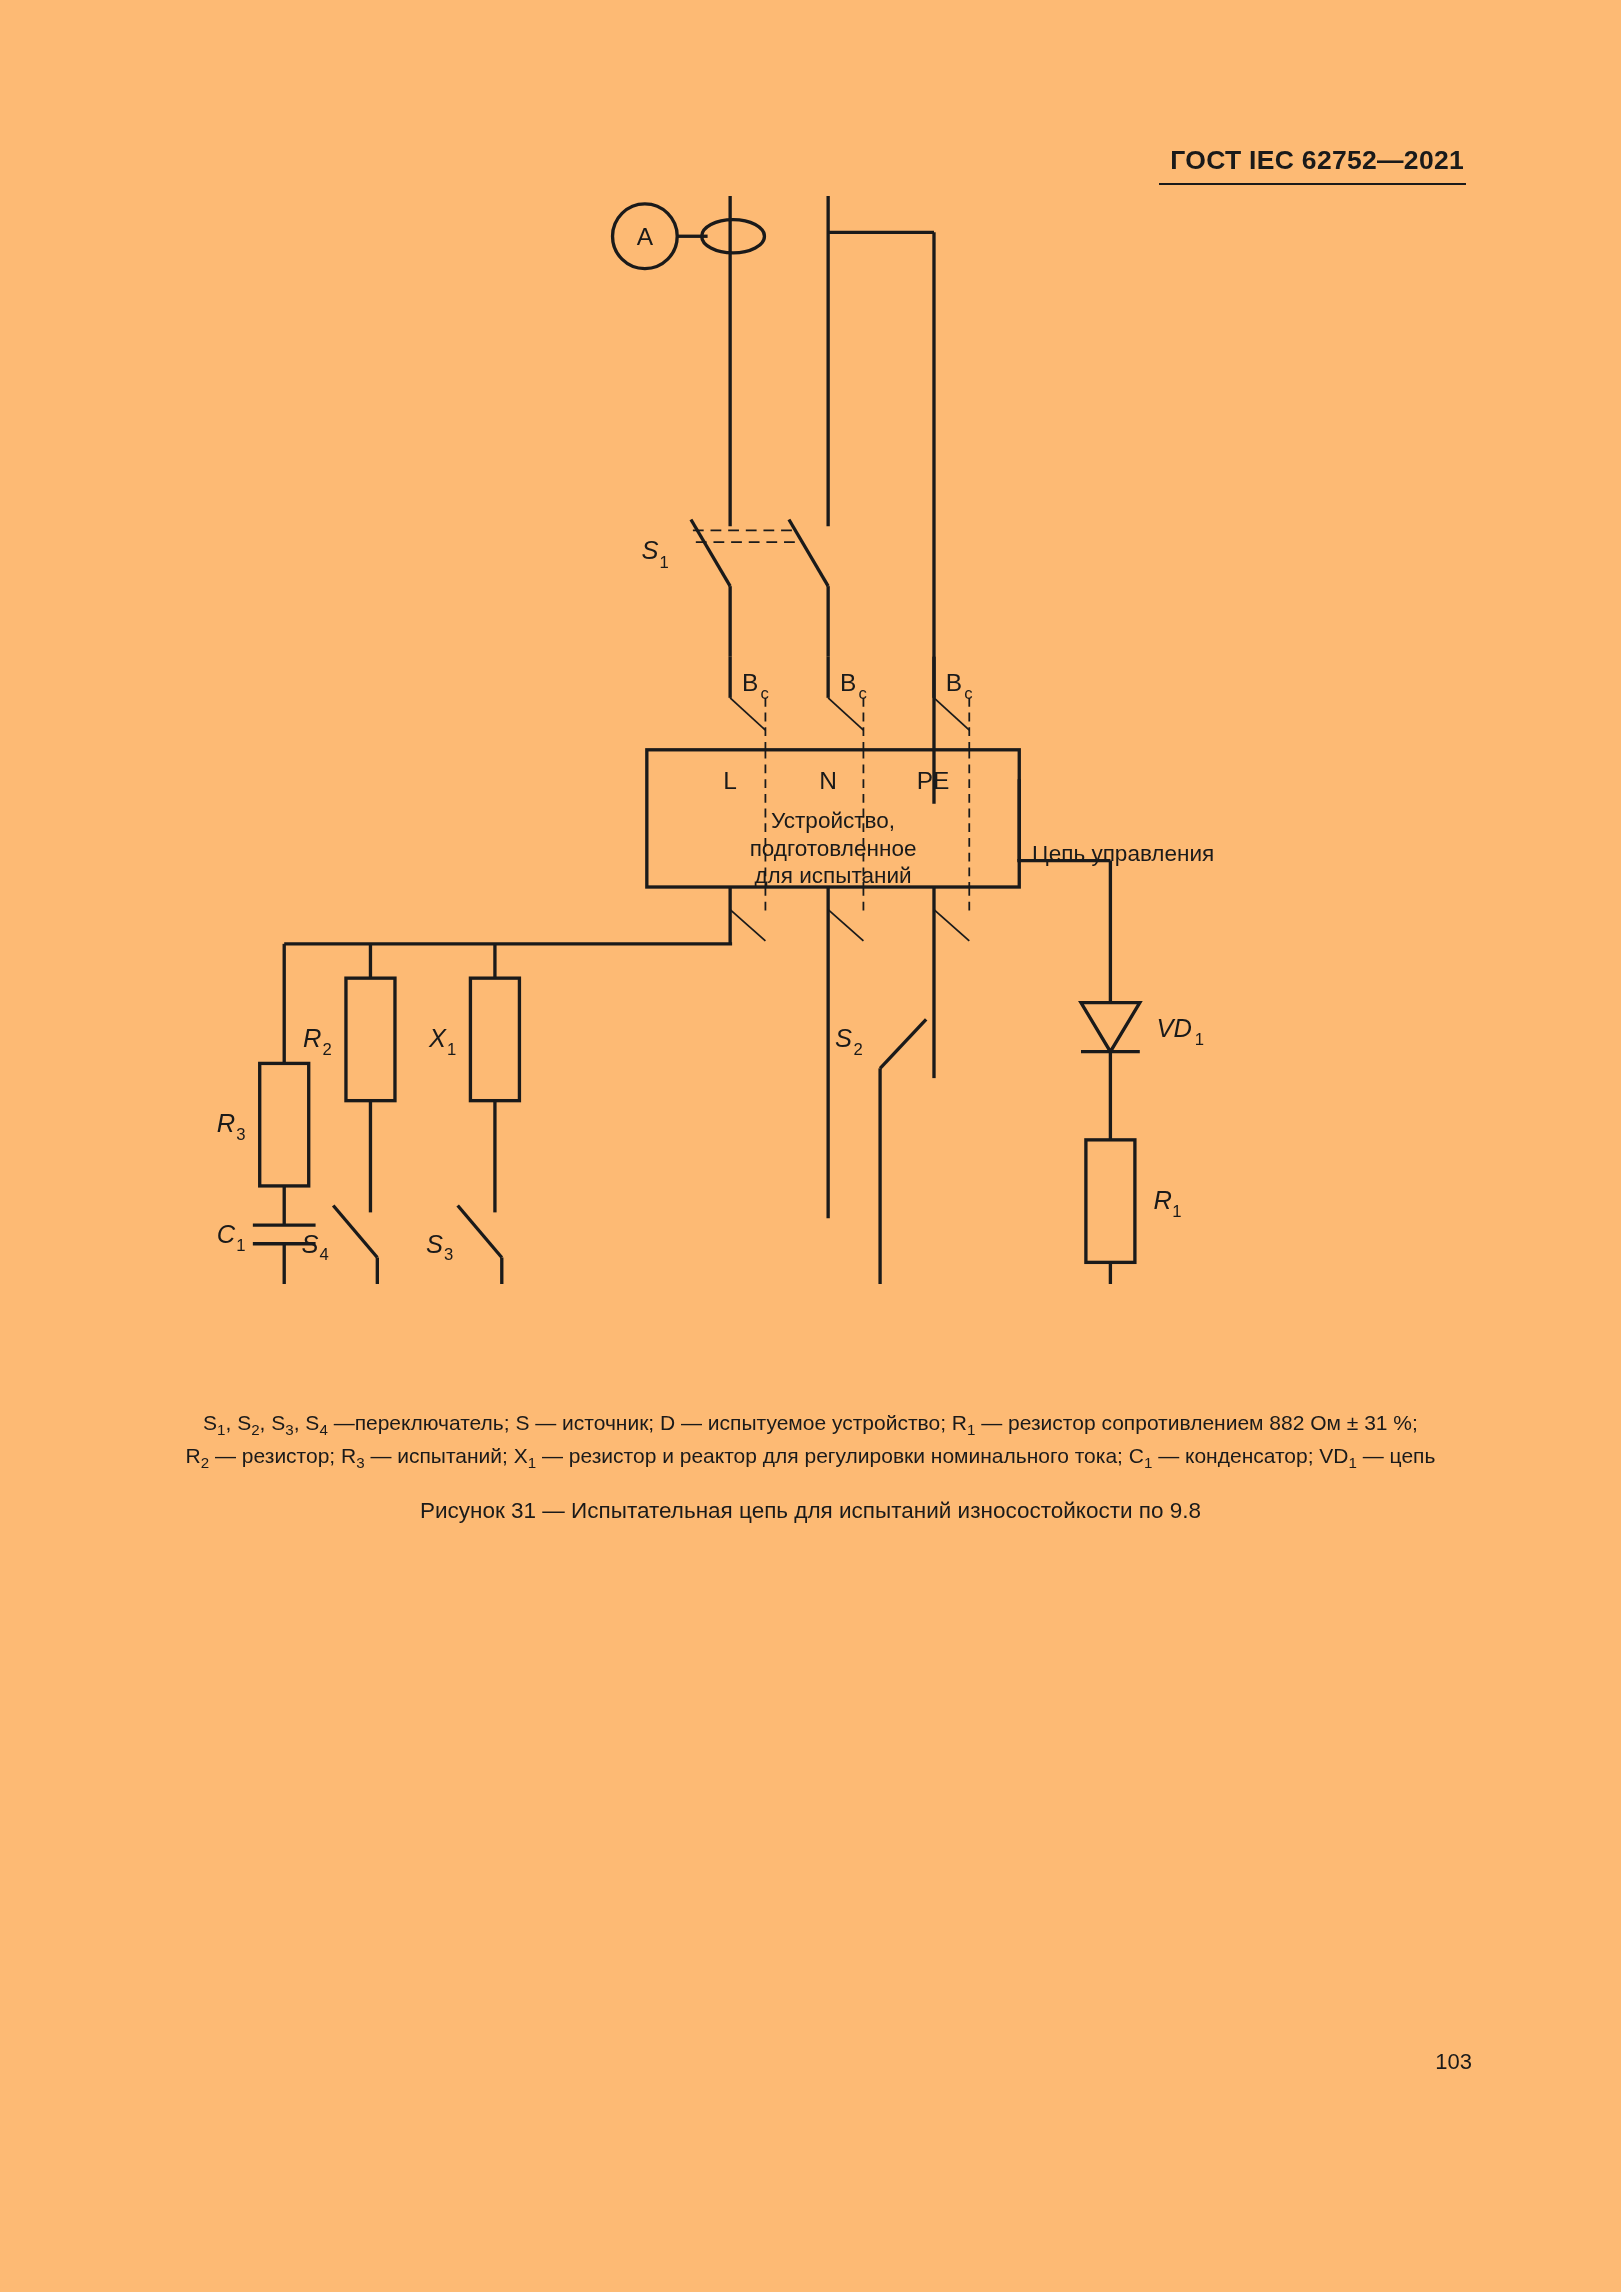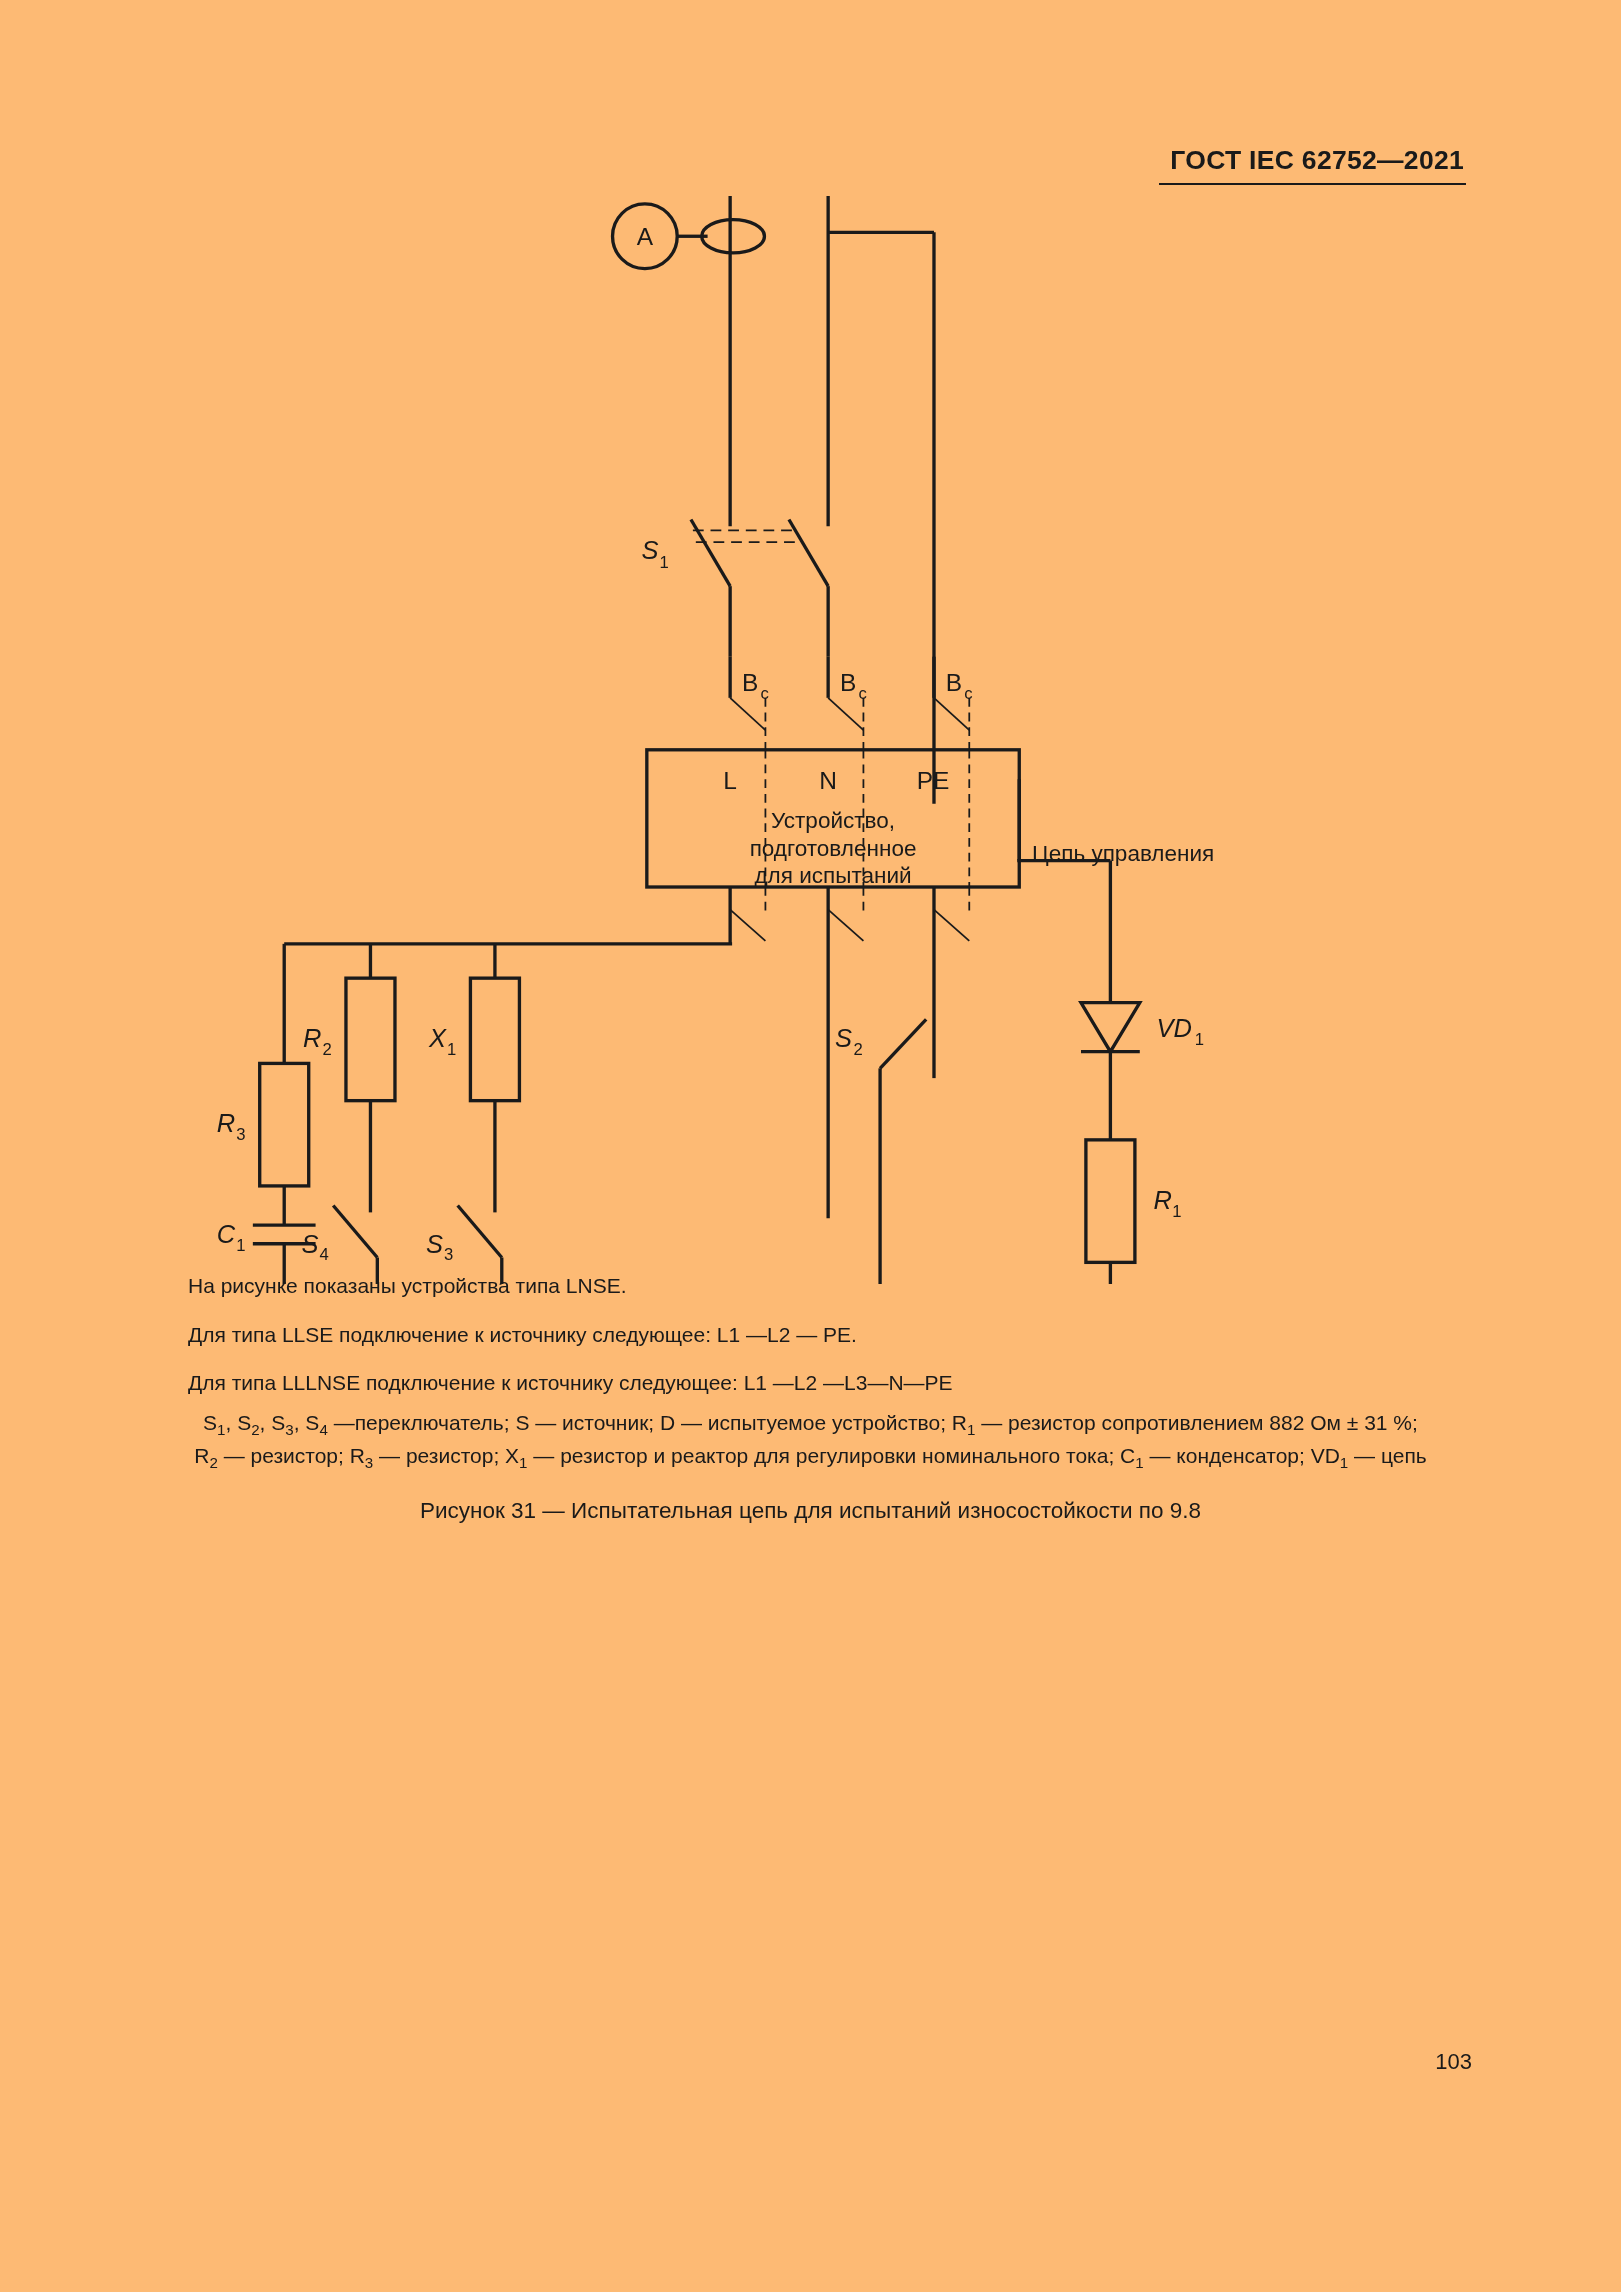--- a/index.html
+++ b/index.html
@@ -274,32 +274,27 @@
 
         <text class="lbl-it" x="325" y="1078" text-anchor="end">S</text>
         <text class="lbl-sub" x="326" y="1086" text-anchor="start">4</text>
 
         <text class="lbl-it" x="452" y="1078" text-anchor="end">S</text>
         <text class="lbl-sub" x="453" y="1086" text-anchor="start">3</text>
       </g>
     </svg>
   </div>
 
-  <div class="notes">
-    <p class="note-line">На рисунке показаны устройства типа LNSE.</p>
-    <p class="note-line">Для типа LLSE подключение к источнику следующее: L1 —L2 — PE.</p>
-    <p class="note-line">Для типа LLLNSE подключение к источнику следующее: L1 —L2 —L3—N—PE</p>
-  </div>
 
   <div class="legend">
     <div class="legend-line">
       <span>S</span><sub>1</sub><span>, S</span><sub>2</sub><span>, S</span><sub>3</sub><span>, S</span><sub>4</sub><span> —переключатель; S — источник; D — испытуемое устройство; R</span><sub>1</sub><span> — резистор сопротивлением 882 Ом ± 31 %;</span>
     </div>
     <div class="legend-line">
-      <span>R</span><sub>2</sub><span> — резистор; R</span><sub>3</sub><span> — резистор; X</span><sub>1</sub><span> — резистор и реактор для регулировки номинального тока; C</span><sub>1</sub><span> — конденсатор; VD</span><sub>1</sub><span> — цепь</span>
+      <span>R</span><sub>2</sub><span> — резистор; R</span><sub>3</sub><span> — испытаний; X</span><sub>1</sub><span> — резистор и реактор для регулировки номинального тока; C</span><sub>1</sub><span> — конденсатор; VD</span><sub>1</sub><span> — цепь</span>
     </div>
   </div>
 
   <div class="fig-caption">Рисунок 31 — Испытательная цепь для испытаний износостойкости по 9.8</div>
 
   <div class="page-number">103</div>
 
 </div>
 
 

